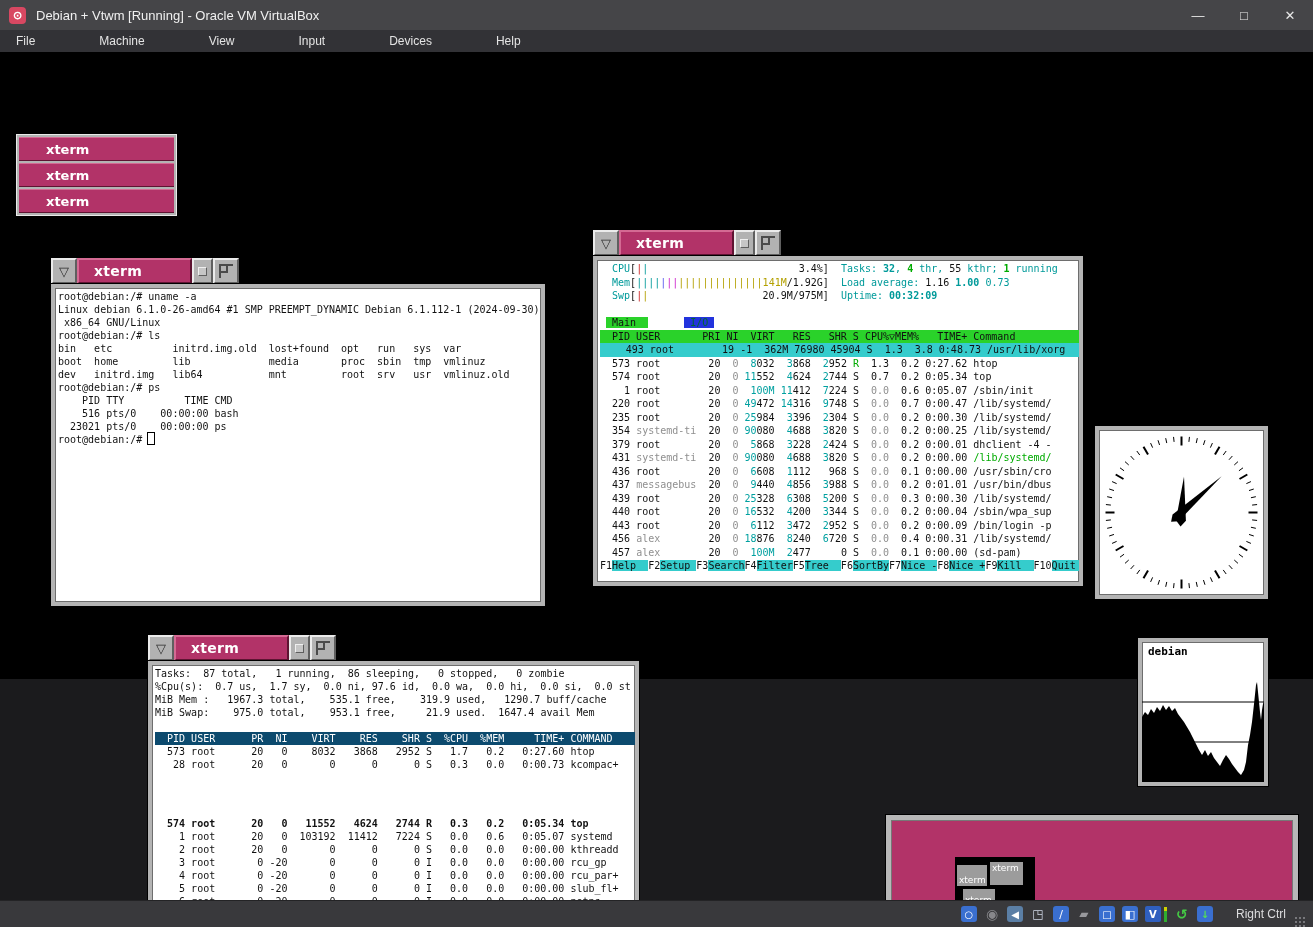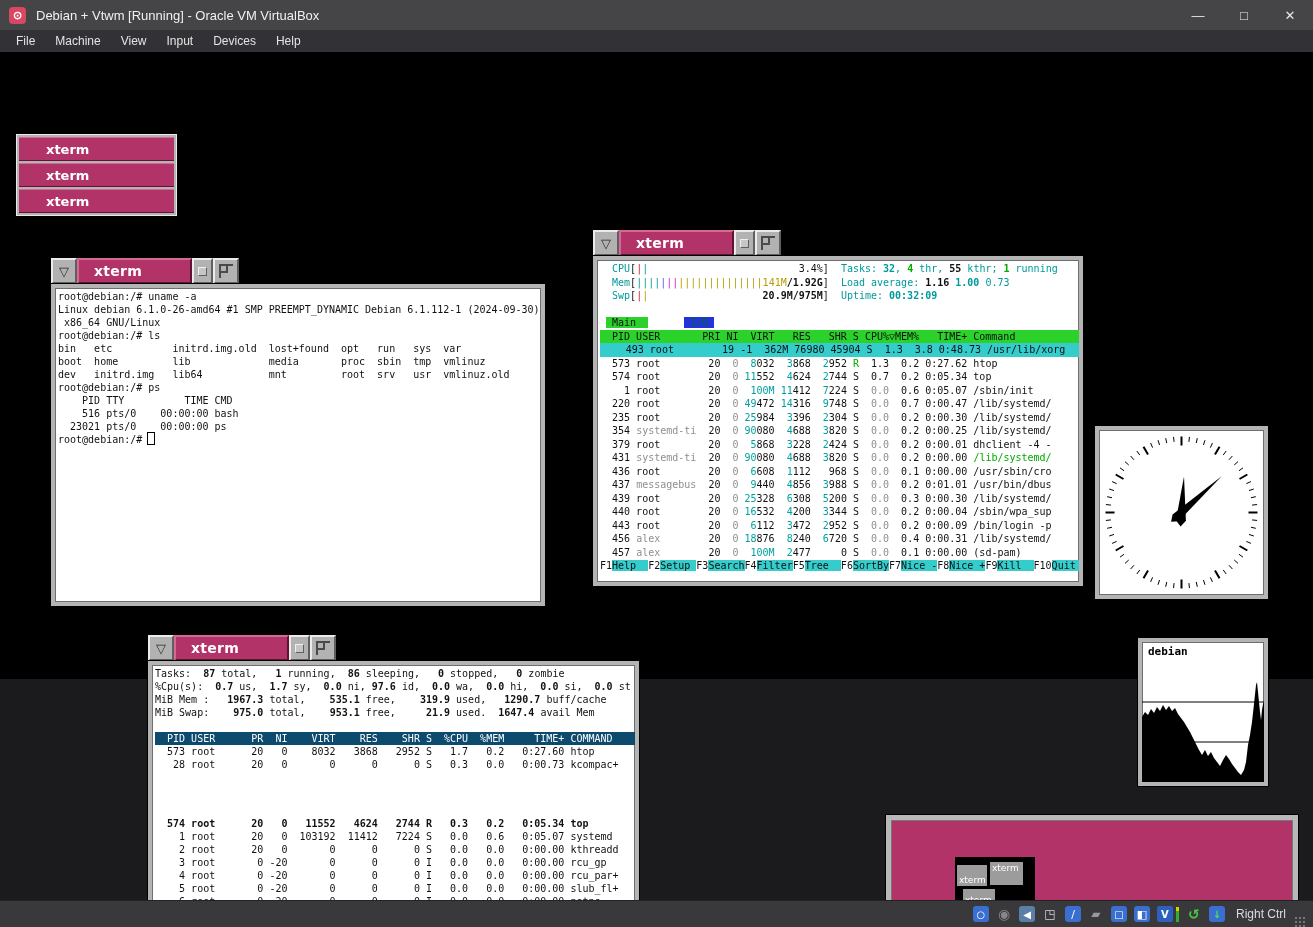--- a/index.html
+++ b/index.html
@@ -5,40 +5,40 @@
   html,body{margin:0;padding:0;background:#2e2e30;font-family:"Liberation Sans",sans-serif;}
   #root{position:relative;width:1313px;height:927px;overflow:hidden;background:#1b1b1d;}
 
   
   .vb-titlebar{position:absolute;top:0;left:0;width:1313px;height:30px;background:#454548;display:flex;align-items:center;}
   .vb-logo{width:17px;height:17px;margin-left:9px;border-radius:4px;background:#d84862;color:#fff;
            display:flex;align-items:center;justify-content:center;font-size:11px;font-weight:bold;}
   .vb-title{margin-left:10px;font-size:13px;color:#f0f0f0;}
   .vb-controls{margin-left:auto;display:flex;height:30px;}
   .vb-ctl{width:46px;height:30px;display:flex;align-items:center;justify-content:center;color:#e8e8e8;font-size:13px;}
-  .vb-menubar{position:absolute;top:30px;left:0;width:1313px;height:22px;background:#323236;display:flex;align-items:center;padding-left:6px;box-sizing:border-box;}
+  .vb-menubar{position:absolute;top:30px;left:0;width:1313px;height:22px;background:#323236;display:flex;align-items:center;padding-left:6px;box-sizing:border-box;gap:44px;}
   .menu-item{padding:2px 10px;font-size:12px;color:#e4e4e4;}
   .desktop{position:absolute;top:52px;left:0;width:1313px;height:627px;background:#000;}
   .vb-statusbar{position:absolute;top:900px;left:0;width:1313px;height:27px;background:#39393c;border-top:1px solid #232325;
                 display:flex;align-items:center;justify-content:flex-end;gap:7px;padding-right:8px;box-sizing:border-box;}
   .sbi{width:16px;height:16px;border-radius:3px;display:flex;align-items:center;justify-content:center;
        font-size:10px;color:#fff;font-family:"DejaVu Sans",sans-serif;}
   .i-hdd{background:#3a6fd0;}
   .i-cd{color:#87878b;font-size:14px;}
   .i-au{background:#5b7fa6;}
   .i-net{color:#cfd6e4;font-size:12px;}
   .i-usb{background:#3a6fd0;font-size:11px;}
   .i-sf{color:#98989c;font-size:12px;}
   .i-dp{background:#3a6fd0;}
   .i-sl{background:#3a6fd0;font-size:11px;}
   .i-vt{background:#2f5fbf;font-weight:bold;font-size:10px;border-radius:2px;}
   .i-ar{color:#45c945;font-size:14px;font-weight:bold;}
   .i-mi{background:#3a6fd0;color:#54e054;font-weight:bold;}
   .vt-meter{width:3px;height:15px;background:linear-gradient(#cfd400 30%,#2fae2f 30%);margin-left:-4px;}
-  .hostkey{font-size:12px;color:#dcdcde;margin-left:4px;}
+  .hostkey{font-size:12px;color:#dcdcde;margin-left:16px;}
   .grip{width:12px;height:12px;align-self:flex-end;
         background-image:radial-gradient(#77777b 1px,transparent 1.2px);background-size:4px 4px;background-position:1px 1px;}
 
   
   .twm-titlebar{position:absolute;height:26px;display:flex;background:#b4b4b4;box-shadow:0 0 0 1px #000;box-sizing:border-box;}
   .twm-btn{width:26px;height:26px;background:#b2b2b2;box-sizing:border-box;
            border-top:2px solid #ebebeb;border-left:2px solid #ebebeb;border-bottom:2px solid #5f5f5f;border-right:2px solid #5f5f5f;
            display:flex;align-items:center;justify-content:center;color:#2a2a2a;}
   .twm-btn .tri{font-size:13px;line-height:1;}
   .twm-title{flex:1;box-sizing:border-box;background:#b23368;
@@ -50,21 +50,21 @@
   .rz:after{content:"";position:absolute;left:0;top:0;width:5px;height:5px;border:2px solid #4a4a4a;background:#b2b2b2;}
   .twm-body{position:absolute;background:#fff;border:4px solid #b4b4b4;box-sizing:border-box;
             box-shadow:0 0 0 1px #000, inset 0 0 0 1px #6e6e6e;}
 
   
   .term{font-family:"DejaVu Sans Mono",monospace;font-size:10px;line-height:13px;color:#111;padding:2px 0 0 3px;overflow:hidden;height:100%;box-sizing:border-box;}
   .t-line{white-space:pre;height:13px;}
   .htop .t-line{height:13.5px;line-height:13.5px;}
   .c-cy{color:#009a9a;} .c-cyb{color:#009a9a;font-weight:bold;}
   .c-g{color:#00ab00;} .c-gb{color:#00ab00;font-weight:bold;}
-  .c-bkb{font-weight:bold;}
+  .c-bkb{font-weight:normal;}
   .c-rd{color:#cc2222;} .c-bl{color:#5555ee;} .c-mg{color:#cc22cc;} .c-yl{color:#b3a000;}
   .c-d{color:#8f8f8f;} .c-c{color:#00a0a0;}
   .c-fk{background:#35cccc;}
   .c-tabg{background:#2ad22a;} .c-tabb{background:#2233dd;color:#063;margin-left:24px;}
   .l-hdr{background:#2ad22a;}
   .l-sel{background:#35cccc;text-align:center;}
   .l-inv{background:#0c4a6e;color:#fff;}
   .l-bkb{font-weight:bold;margin-top:46px;}
   .c-cur{display:inline-block;width:6px;height:11px;outline:1px solid #000;}
 

